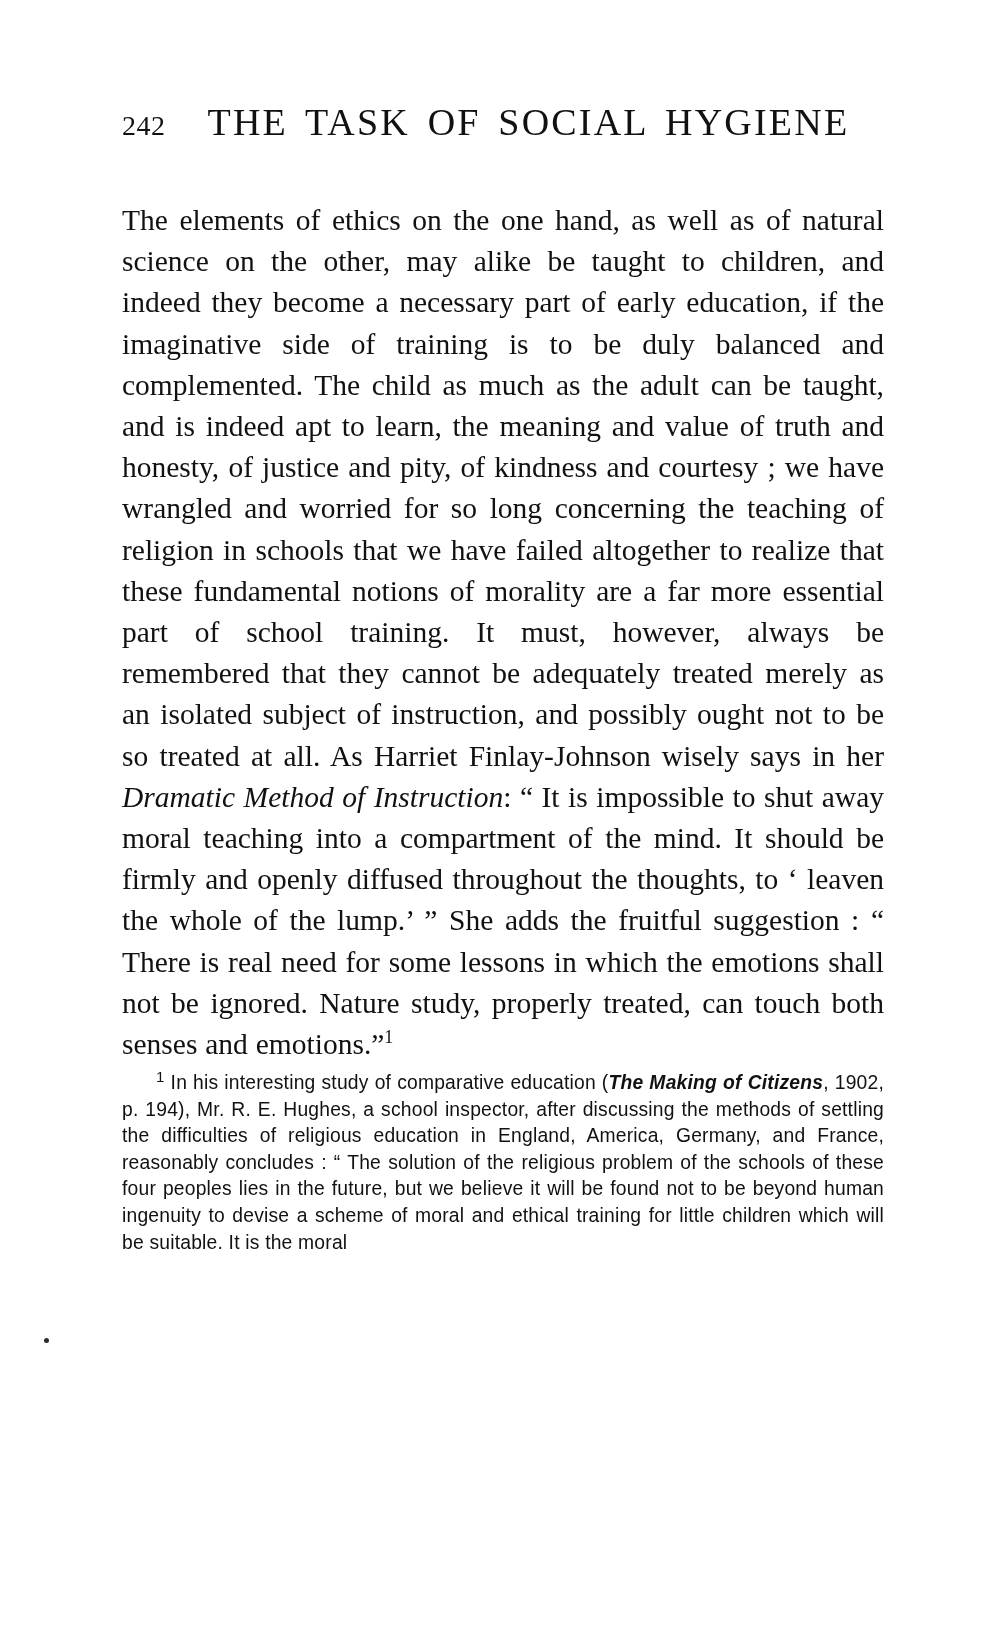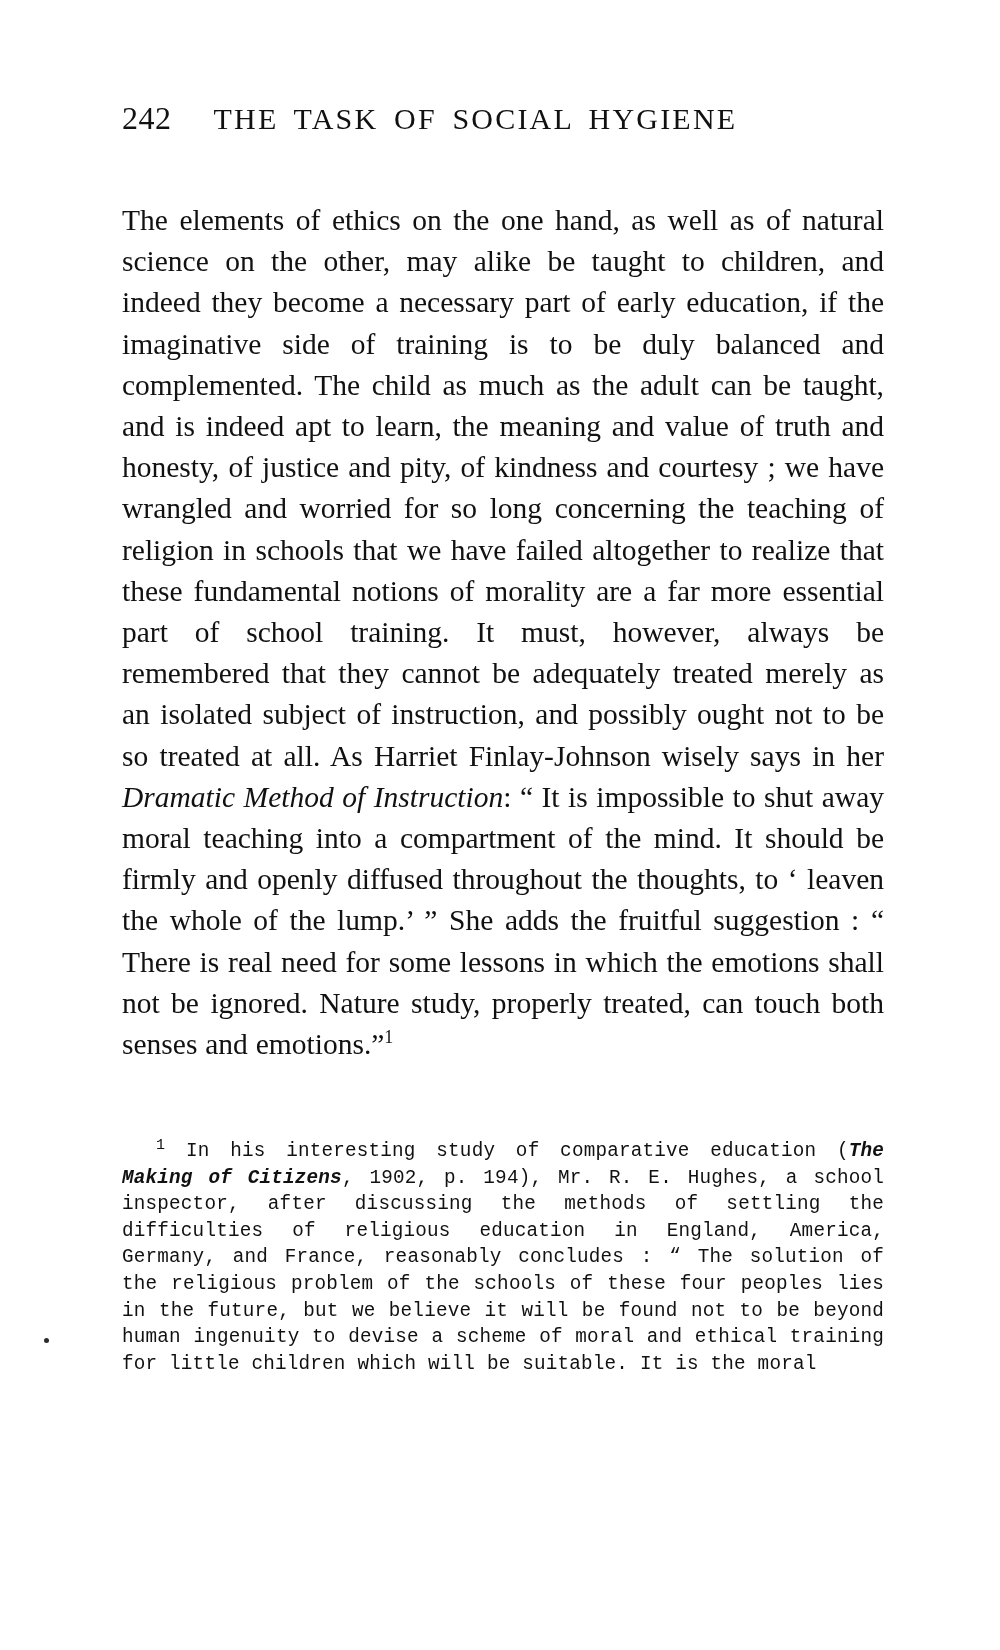--- a/index.html
+++ b/index.html
@@ -25,26 +25,26 @@
   .header {
     position: absolute;
     left: 122px;
     top: 100px;
     width: 760px;
     height: 44px;
     display: flex;
     align-items: baseline;
   }
   .page-number {
-    font-size: 32px;
+    font-size: 28px;
     letter-spacing: 0.5px;
     margin-right: 42px;
   }
   .running-title {
-    font-size: 30px;
+    font-size: 38px;
     letter-spacing: 2.2px;
     word-spacing: 6px;
   }
   .body-text {
     position: absolute;
     left: 122px;
     top: 160px;
     width: 762px;
     font-size: 29.5px;
     line-height: 41.2px;
@@ -61,23 +61,23 @@
     font-style: italic;
   }
   .fn-marker {
     font-size: 18px;
     vertical-align: super;
     line-height: 0;
   }
   .footnote {
     position: absolute;
     left: 122px;
-    top: 1138px;
+    top: 1070px;
     width: 762px;
-    font-family: Liberation Mono, monospace;
+    font-family: Liberation Sans, sans-serif;
     font-size: 19.3px;
     line-height: 26.6px;
     text-align: justify;
     text-justify: inter-word;
     letter-spacing: 0.2px;
   }
   .footnote p {
     margin: 0;
     text-indent: 34px;
   }

